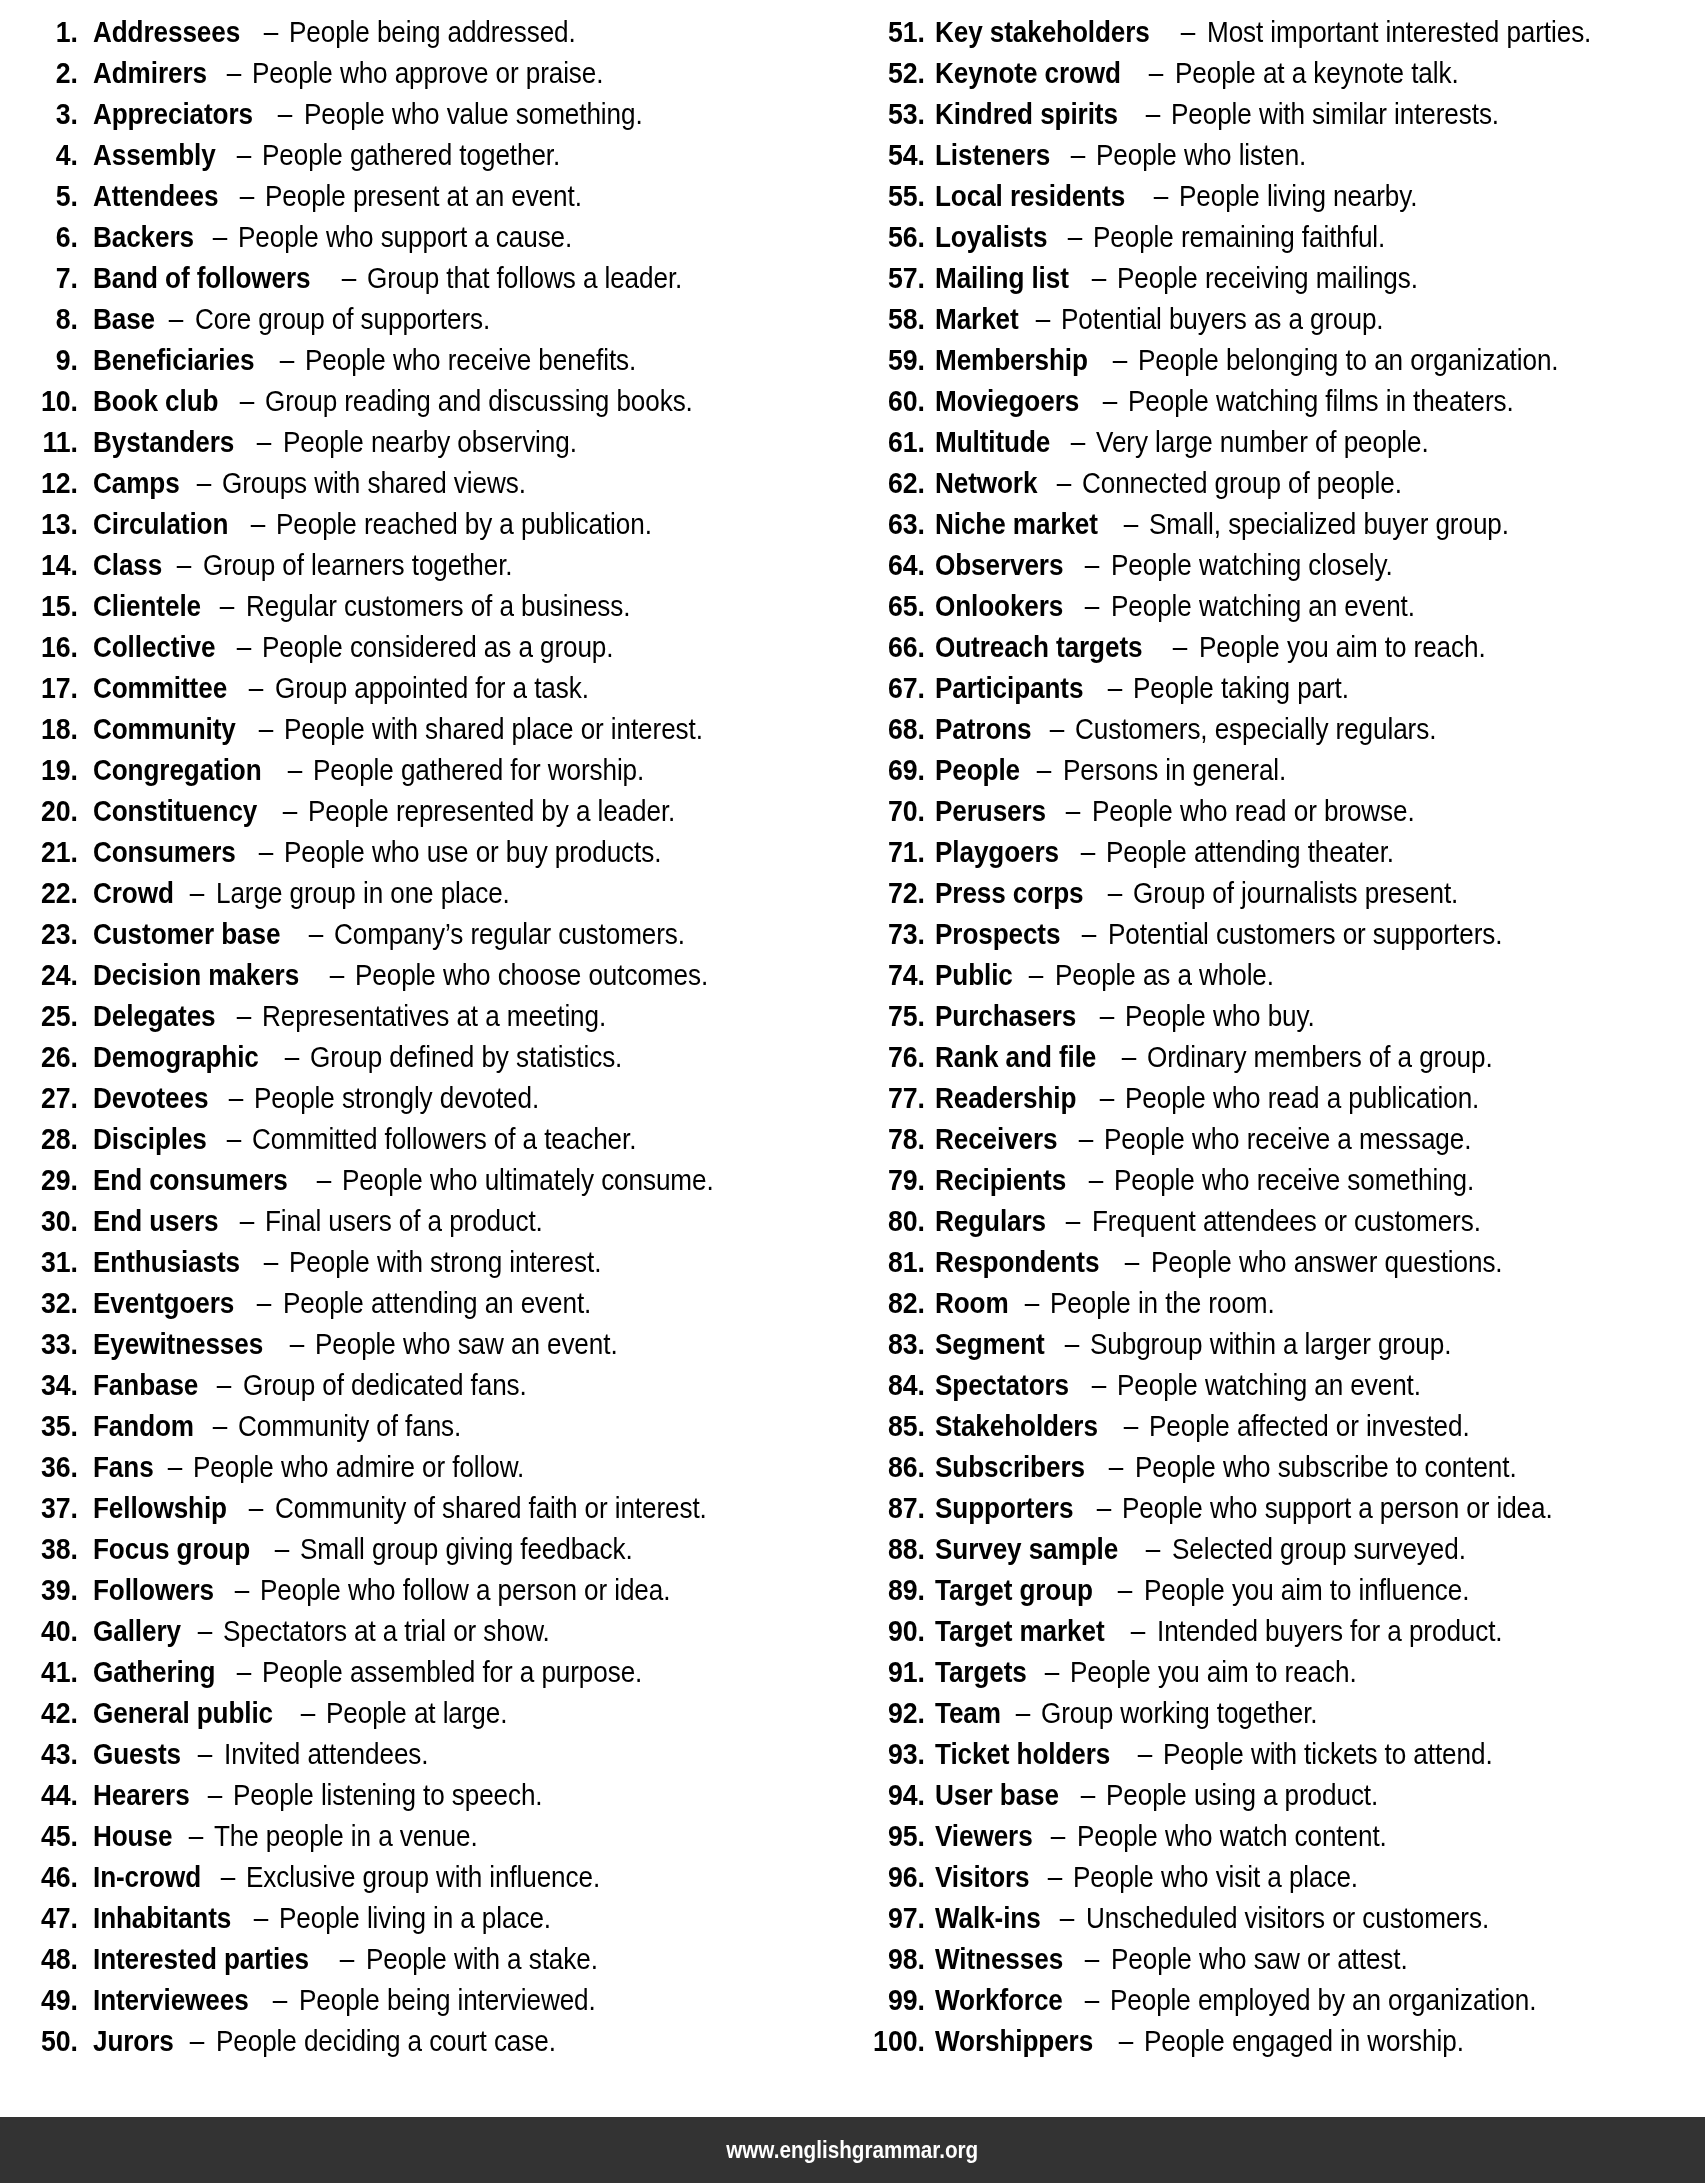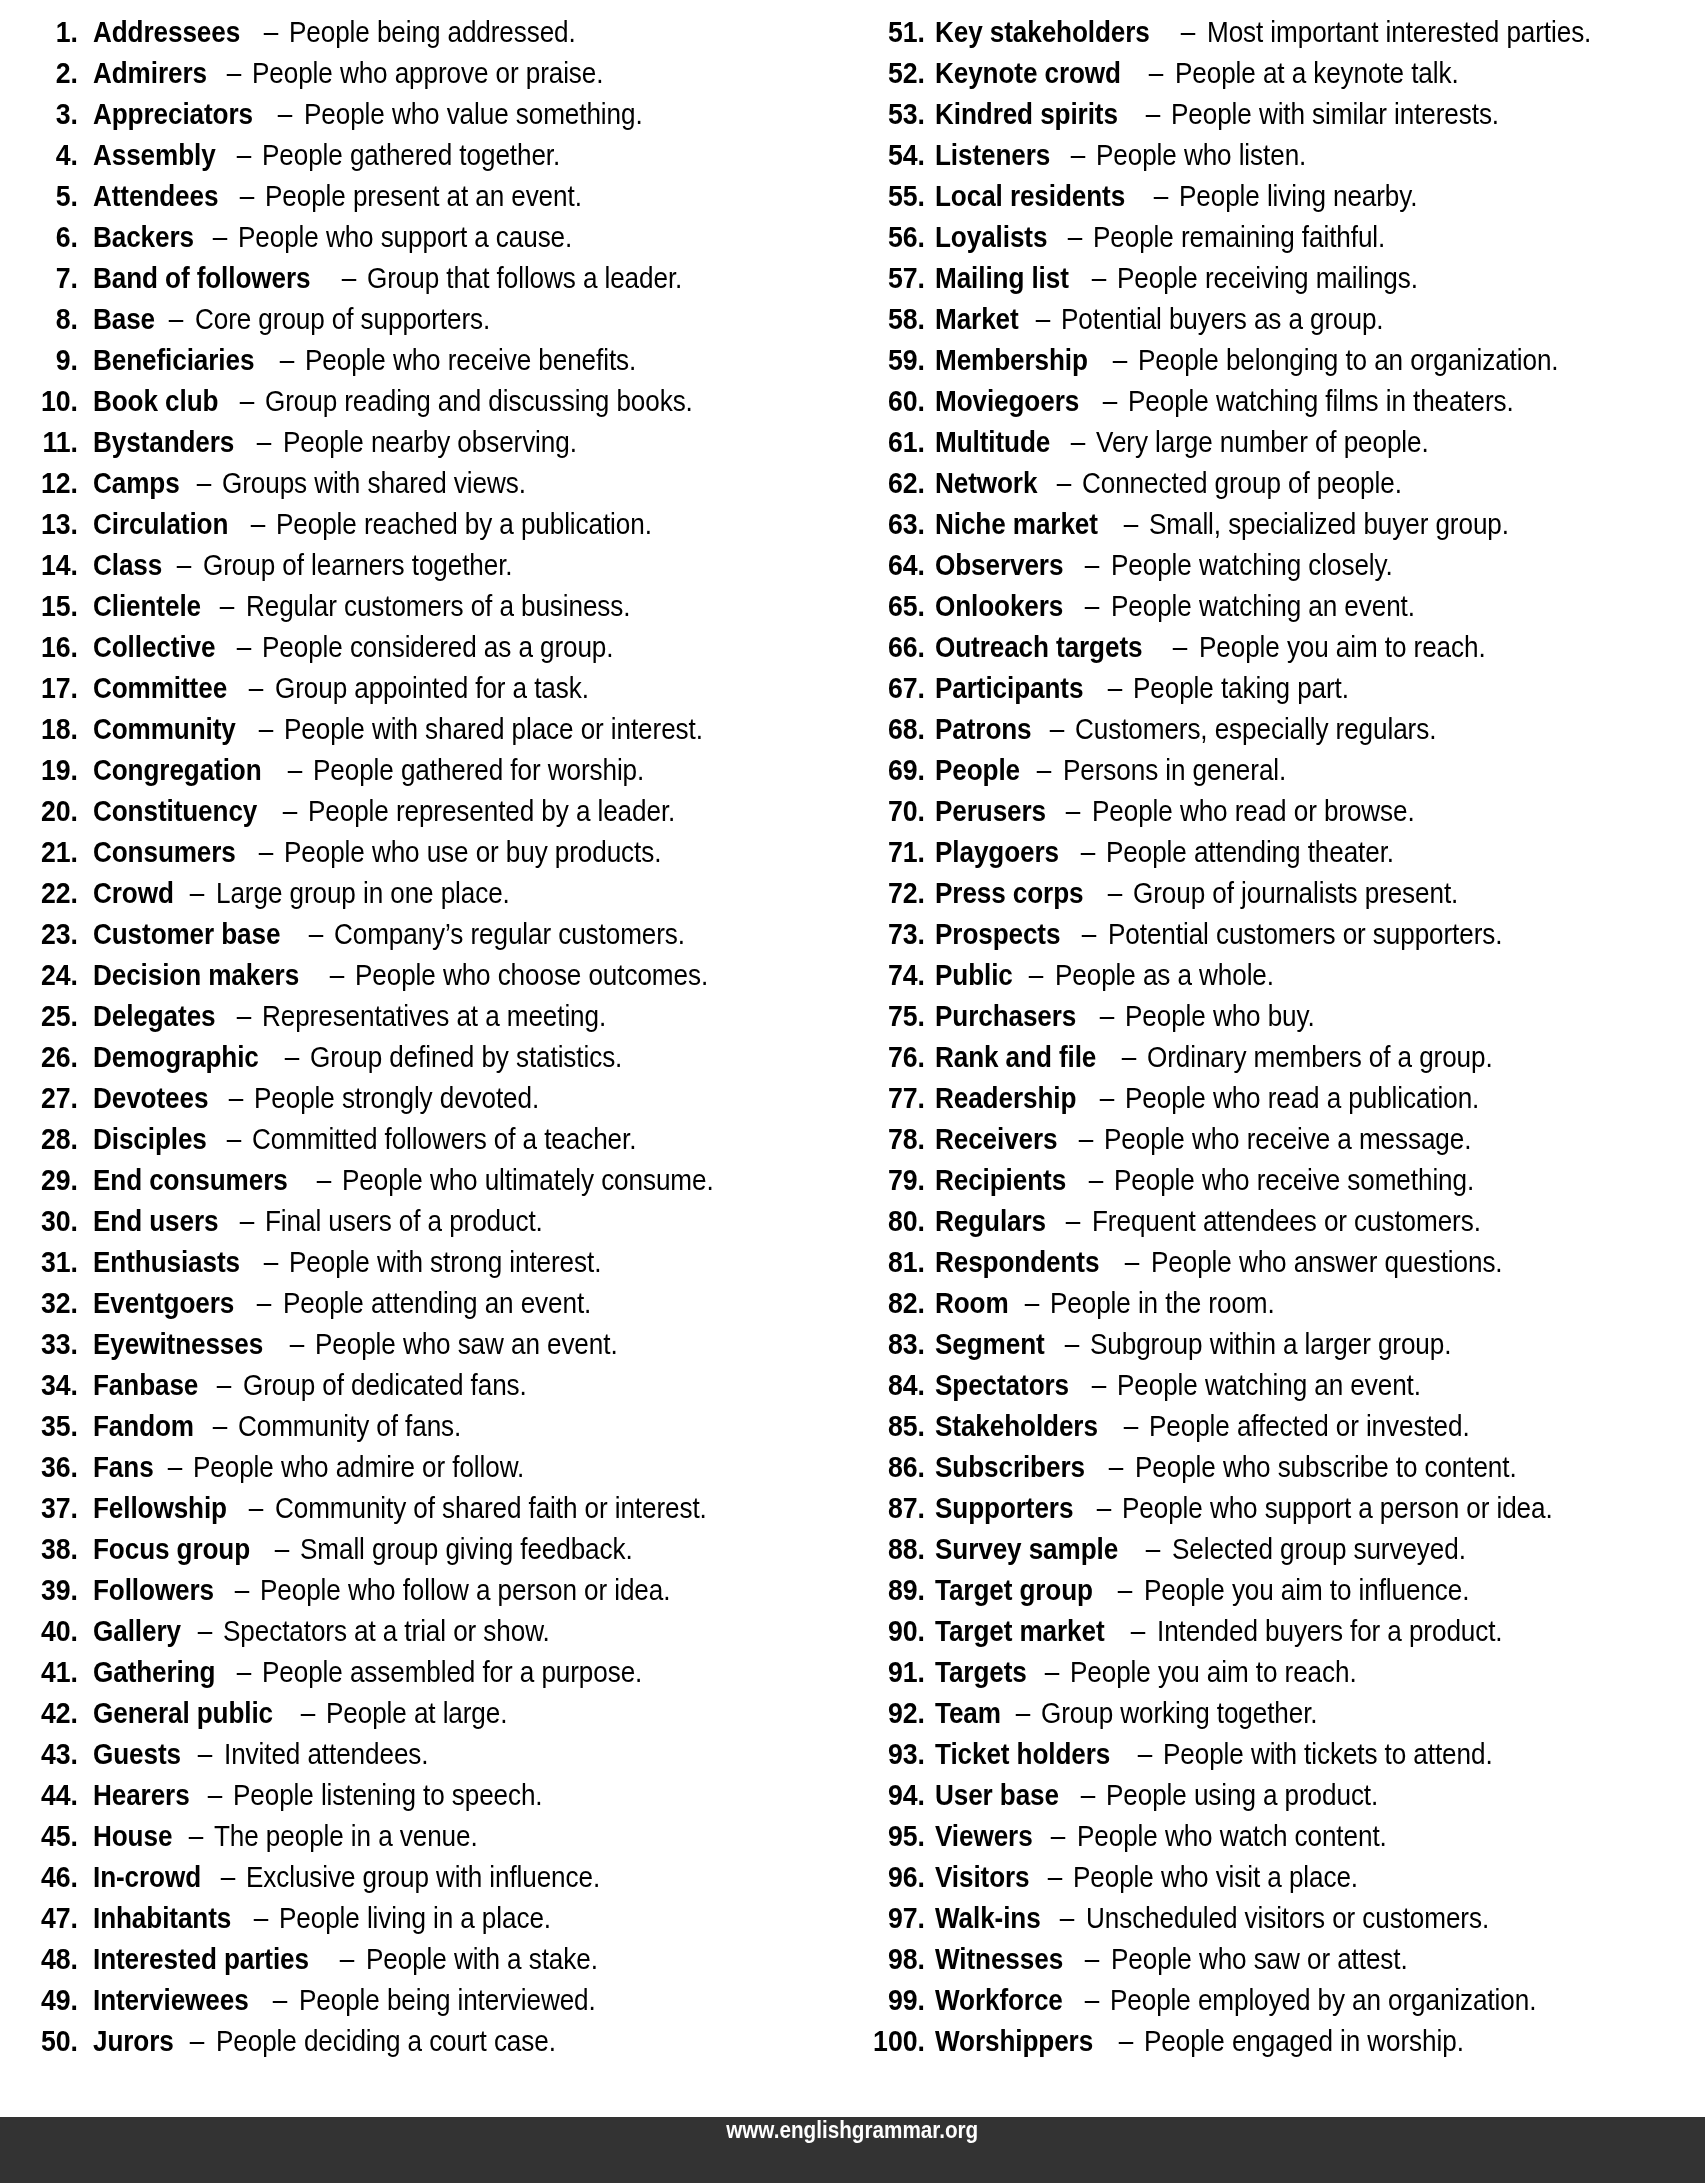--- a/index.html
+++ b/index.html
@@ -94,21 +94,21 @@
   }
 
   .footer-bar {
     position: absolute;
     left: 0;
     bottom: 0;
     width: 1705px;
     height: 66px;
     background: #333333;
     display: flex;
-    align-items: flex-start;
+    align-items: center;
     justify-content: center;
   }
 
   .footer-url {
     color: #ffffff;
     font-size: 23.5px;
     font-weight: bold;
     letter-spacing: 0px;
     transform: scaleX(0.88);
     transform-origin: center center;

